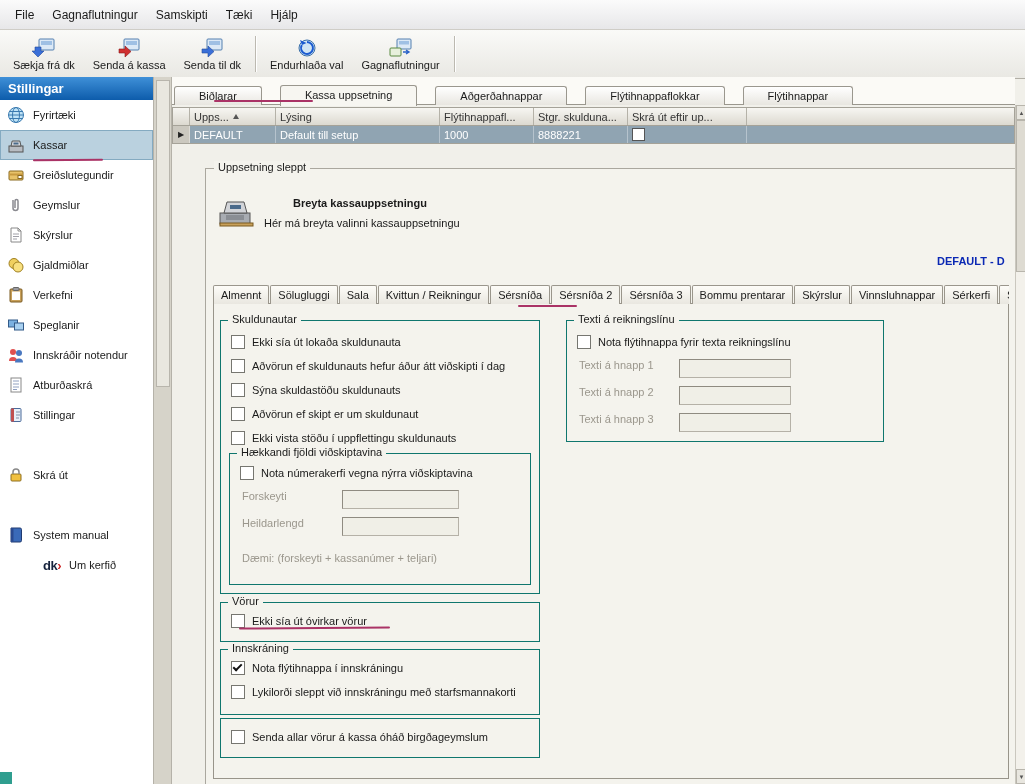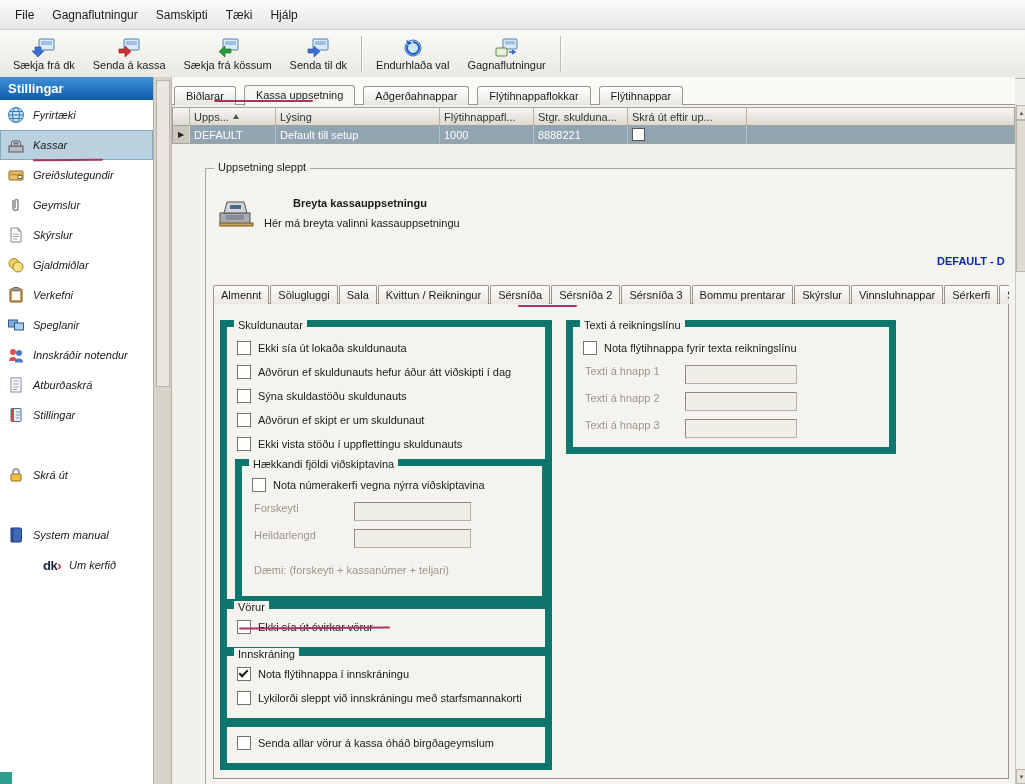--- a/index.html
+++ b/index.html
@@ -23,37 +23,37 @@
   .tool-sep{width:1px;background:#bcb9b0;box-shadow:1px 0 0 #ffffff;margin:5px 5px;}
 
   
   .sidebar{position:absolute;left:0;top:77px;width:153px;height:707px;background:#ffffff;
     border-right:1px solid #b5b2a9;}
   .sidebar-header{height:23px;background:linear-gradient(#3f90d8,#0d5cab);color:#fff;
     font-weight:bold;font-size:13px;display:flex;align-items:center;padding-left:8px;}
   .side-item{height:30px;display:flex;align-items:center;gap:7px;padding-left:6px;position:relative;}
   .side-item.selected{background:#bad1df;box-shadow:inset 0 0 0 1px #84aac1;}
   .side-icon{width:20px;display:flex;justify-content:center;flex:0 0 20px;}
-  .side-label{white-space:nowrap;font-style:italic;}
+  .side-label{white-space:nowrap;}
   .side-spacer{height:30px;}
   .dk-logo{font-weight:bold;font-size:13px;color:#16223c;letter-spacing:-0.5px;margin-left:36px;}
   .dk-logo .chev{color:#cc2222;}
 
   
   .splitter{position:absolute;left:154px;top:77px;width:17px;height:707px;background:#d6d3c9;
     border-right:1px solid #b5b2a9;}
   .splitter-thumb{position:absolute;left:2px;top:3px;width:12px;height:305px;background:#e9e7df;
     border:1px solid #b8b5ac;}
 
   
   .tab-row-bg{position:absolute;left:172px;top:77px;width:843px;height:28px;background:#fbfaf6;}
   .tab-baseline{position:absolute;left:172px;top:104px;width:843px;height:1px;background:#9a978e;z-index:1;}
   .main-tabs{position:absolute;left:174px;top:82px;height:23px;display:flex;align-items:flex-end;z-index:2;}
-  .mtab{padding:3px 11px;border:1px solid #9a978e;border-bottom:none;border-radius:3px 3px 0 0;
-    background:linear-gradient(#ffffff,#e8e6e0);margin-right:8px;white-space:nowrap;text-align:right;}
+  .mtab{padding:3px 24px;border:1px solid #9a978e;border-bottom:none;border-radius:3px 3px 0 0;
+    background:linear-gradient(#ffffff,#e8e6e0);margin-right:18px;white-space:nowrap;text-align:right;}
   .mtab.active{background:#f7f6f1;padding-bottom:5px;margin-bottom:-1px;z-index:3;}
 
   
   .grid{position:absolute;left:172px;top:107px;width:843px;z-index:2;}
   .grid-header{display:flex;height:17px;background:linear-gradient(#f7f6f2,#dcd9d0);
     border:1px solid #a5a298;border-bottom:1px solid #a5a298;color:#333;}
   .gh{padding:2px 4px;border-right:1px solid #b5b2a8;overflow:hidden;white-space:nowrap;
     display:flex;align-items:center;gap:4px;}
   .grid-row{display:flex;height:17px;background:#90a4b2;color:#fff;align-items:stretch;
     border:1px solid #a5a298;border-top:none;}
@@ -78,21 +78,21 @@
 
   .itabs{position:absolute;left:7px;top:112px;width:796px;height:23px;display:flex;
     align-items:flex-end;overflow:hidden;z-index:2;}
   .itab{flex:0 0 auto;padding:3px 7px;border:1px solid #9a968c;border-bottom:none;
     border-radius:2px 2px 0 0;background:linear-gradient(#fdfcf8,#e9e7e0);margin-right:1px;white-space:nowrap;}
   .itab.active{background:#f4f3ed;padding-bottom:5px;margin-bottom:-2px;position:relative;z-index:3;}
   .content-box{position:absolute;left:7px;top:134px;width:794px;height:474px;
     border:1px solid #98948a;background:#f4f3ed;}
 
   
-  .gb{position:absolute;border:7px solid #0f766e;}
+  .gb{position:absolute;border:1px solid #0f766e;}
   .gb-title{position:absolute;top:-8px;left:7px;background:#f4f3ed;padding:0 4px;white-space:nowrap;}
   .cbrow{display:flex;align-items:center;gap:7px;margin:0 8px 10px 10px;}
   .cb{width:12px;height:12px;flex:0 0 12px;background:#fff;border:1px solid #767670;position:relative;}
   .cb.checked::after{content:"";position:absolute;left:1px;top:2px;width:7px;height:3px;
     border-left:2px solid #111;border-bottom:2px solid #111;transform:rotate(-45deg);}
   .cb.small{width:11px;height:11px;flex:0 0 11px;border:1px solid #555;}
   .lbl{white-space:nowrap;}
   .field-row{display:flex;align-items:flex-start;margin:8px 0 0 12px;}
   .f-label{color:#9b978d;width:100px;flex:0 0 100px;white-space:nowrap;}
   .t-input{display:inline-block;width:115px;height:17px;background:#f0efe7;
@@ -132,30 +132,20 @@
   </div>
   <div class="tool-btn">
     <span class="tool-icon">
       <svg width="26" height="21">
           <rect x="8" y="2" width="15" height="11" rx="1" fill="#dce9f6" stroke="#5580b0"></rect>
           <rect x="10" y="4" width="11" height="4" fill="#9fc0e4"></rect>
           <path d="M3 16 v-4 h6 v-3 l6 5.5 -6 5.5 v-4 z" fill="#d03030" stroke="#8a1a1a" stroke-width="0.6"></path>
         </svg>
     </span>
     <span class="tool-label">Senda á kassa</span>
-  </div>
-  <div class="tool-btn">
-    <span class="tool-icon">
-      <svg width="26" height="21">
-          <rect x="8" y="2" width="15" height="11" rx="1" fill="#dce9f6" stroke="#5580b0"></rect>
-          <rect x="10" y="4" width="11" height="4" fill="#9fc0e4"></rect>
-          <path d="M16 16 v-4 h-6 v-3 l-6 5.5 6 5.5 v-4 z" fill="#2a9a3a" stroke="#176a24" stroke-width="0.6"></path>
-        </svg>
-    </span>
-    <span class="tool-label">Sækja frá kössum</span>
   </div>
   <div class="tool-btn">
     <span class="tool-icon">
       <svg width="26" height="21">
           <rect x="8" y="2" width="15" height="11" rx="1" fill="#dce9f6" stroke="#5580b0"></rect>
           <rect x="10" y="4" width="11" height="4" fill="#9fc0e4"></rect>
           <path d="M3 16 v-4 h6 v-3 l6 5.5 -6 5.5 v-4 z" fill="#3a6fd8" stroke="#234a9a" stroke-width="0.6"></path>
         </svg>
     </span>
     <span class="tool-label">Senda til dk</span>

